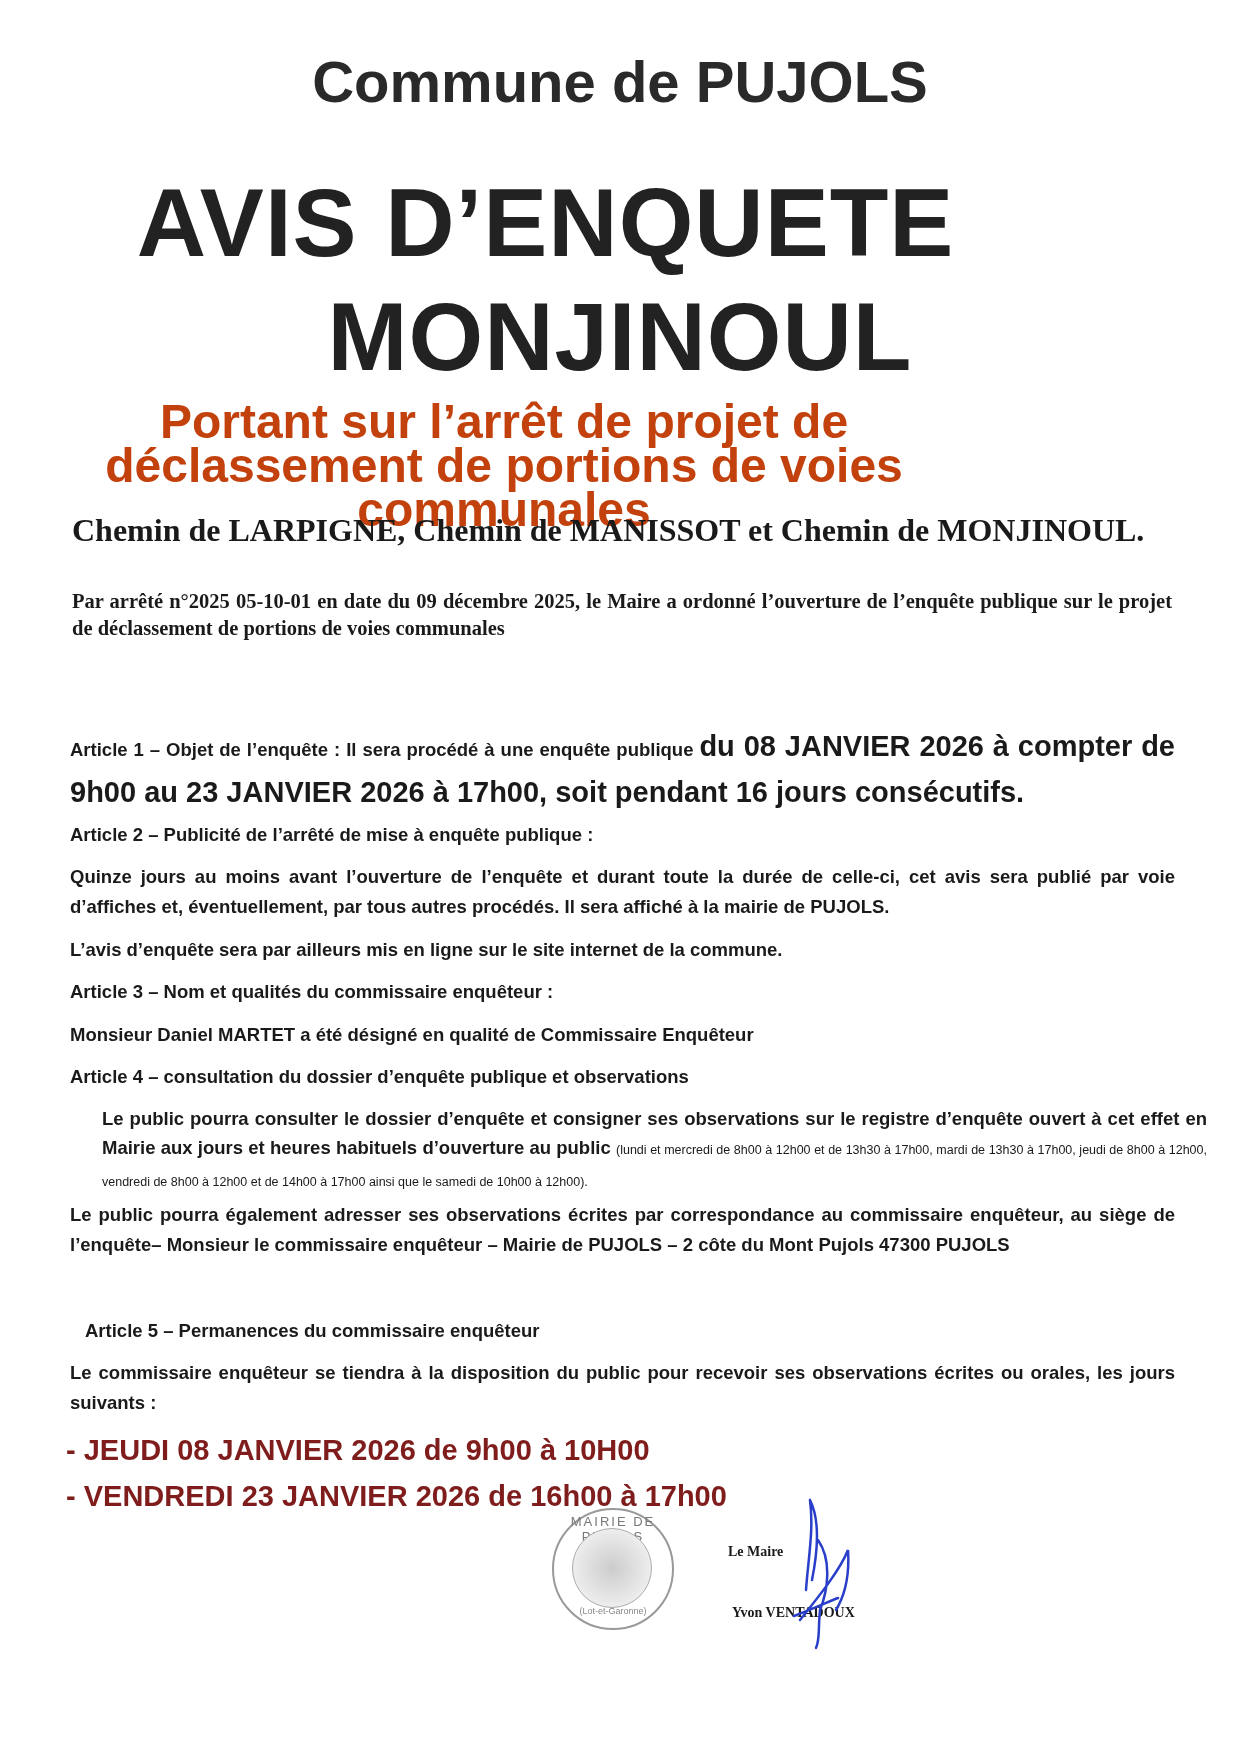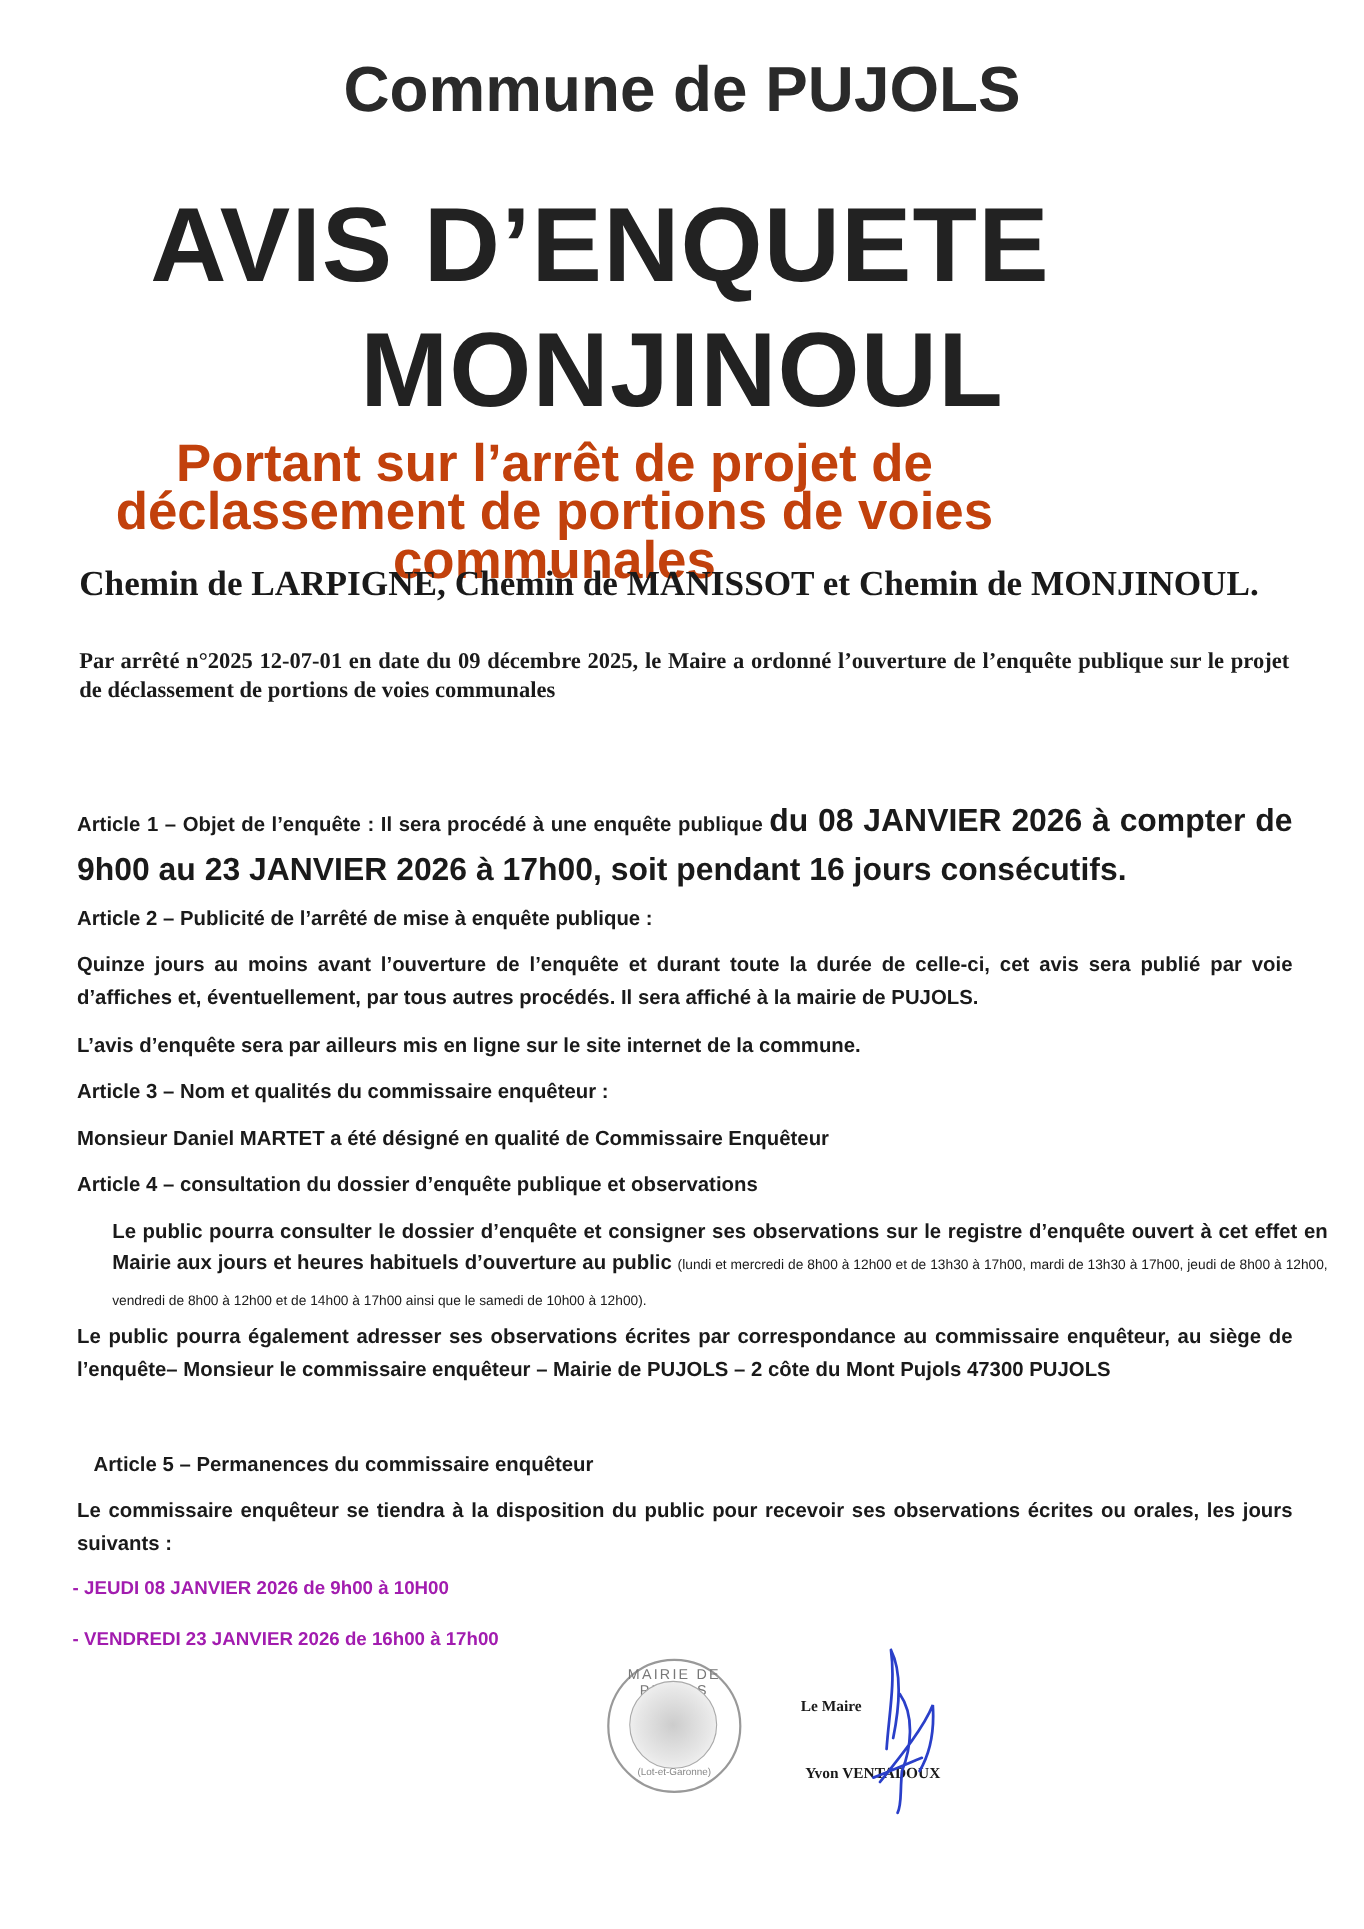--- a/index.html
+++ b/index.html
@@ -9,21 +9,21 @@
   .commune { position: absolute; top: 48px; left: 0; width: 1240px; font-size: 58px; color: #2a2a2a; }
   .title1 { position: absolute; top: 168px; left: 0; width: 1091px; font-size: 96px; color: #222; letter-spacing: 1px; }
   .title2 { position: absolute; top: 282px; left: 0; width: 1240px; font-size: 96px; color: #222; letter-spacing: 1px; }
   .subtitle { position: absolute; top: 400px; left: 0; width: 1008px; font-size: 48px; color: #c2410c; line-height: 44px; }
   .chemins { position: absolute; top: 512px; left: 72px; width: 1100px; font-family: "Liberation Serif", serif; font-weight: bold; font-size: 32px; color: #1a1a1a; }
   .arrete { position: absolute; top: 588px; left: 72px; width: 1100px; font-family: "Liberation Serif", serif; font-weight: bold; font-size: 20.5px; line-height: 27px; text-align: justify; }
   .block { position: absolute; left: 70px; width: 1105px; font-weight: bold; font-size: 18.5px; line-height: 30px; text-align: justify; color: #1a1a1a; }
   .art1 { top: 688px; line-height: 42px; margin-top: 37px; }
   .art1 .big { font-size: 29px; }
   .small { font-size: 12.5px; font-weight: normal; }
-  .perm { position: absolute; left: 66px; font-weight: bold; font-size: 17px; color: #a21caf; }
+  .perm { position: absolute; left: 66px; font-weight: bold; font-size: 29px; color: #7f1d1d; }
   .stamp { position: absolute; left: 552px; top: 1508px; width: 118px; height: 118px; border: 2px solid #999; border-radius: 50%; }
   .stamp .inner { position: absolute; left: 18px; top: 18px; width: 78px; height: 78px; border: 1px solid #aaa; border-radius: 50%; background: radial-gradient(circle, #ccc 0%, #e8e8e8 60%, #fff 100%); }
   .stamp-text-top { position: absolute; left: 0; top: 4px; width: 118px; text-align: center; font-size: 13px; color: #777; letter-spacing: 2px; }
   .stamp-text-bot { position: absolute; left: 0; top: 96px; width: 118px; text-align: center; font-size: 9px; color: #888; }
   .maire-label { position: absolute; left: 728px; top: 1544px; font-family: "Liberation Serif", serif; font-weight: bold; font-size: 14px; }
   .maire-name { position: absolute; left: 732px; top: 1605px; font-family: "Liberation Serif", serif; font-weight: bold; font-size: 14px; }
   .signature { position: absolute; left: 780px; top: 1490px; width: 100px; height: 160px; }
 </style>
 </head>
 <body>
@@ -31,21 +31,21 @@
 <div class="page">
 
   <div class="commune center">Commune de PUJOLS</div>
   <div class="title1 center">AVIS D’ENQUETE</div>
   <div class="title2 center">MONJINOUL</div>
   <div class="subtitle center" style="padding:0 80px; box-sizing:border-box;">
     <span>Portant sur l’arrêt de projet de déclassement de portions de voies communales</span>
   </div>
   <div class="chemins">Chemin de LARPIGNE, Chemin de MANISSOT et Chemin de MONJINOUL.</div>
 
-  <div class="arrete">Par arrêté n°2025 12-07-01 en date du 09 décembre 2025, le Maire a ordonné l’ouverture de l’enquête publique sur le projet de déclassement de portions de voies communales</div>
+  <div class="arrete">Par arrêté n°2025 05-10-01 en date du 09 décembre 2025, le Maire a ordonné l’ouverture de l’enquête publique sur le projet de déclassement de portions de voies communales</div>
 
   <div class="block art1">
     <span>Article 1 – Objet de l’enquête : Il sera procédé à une enquête publique </span><span class="big">du 08 JANVIER 2026 à compter de 9h00 au 23 JANVIER 2026 à 17h00, soit pendant 16 jours consécutifs.</span>
   </div>
 
   <div class="block" style="top:820px;">Article 2 – Publicité de l’arrêté de mise à enquête publique :</div>
   <div class="block" style="top:862px;">Quinze jours au moins avant l’ouverture de l’enquête et durant toute la durée de celle-ci, cet avis sera publié par voie d’affiches et, éventuellement, par tous autres procédés. Il sera affiché à la mairie de PUJOLS.</div>
   <div class="block" style="top:935px;">L’avis d’enquête sera par ailleurs mis en ligne sur le site internet de la commune.</div>
 
   <div class="block" style="top:977px;">Article 3 – Nom et qualités du commissaire enquêteur :</div>

